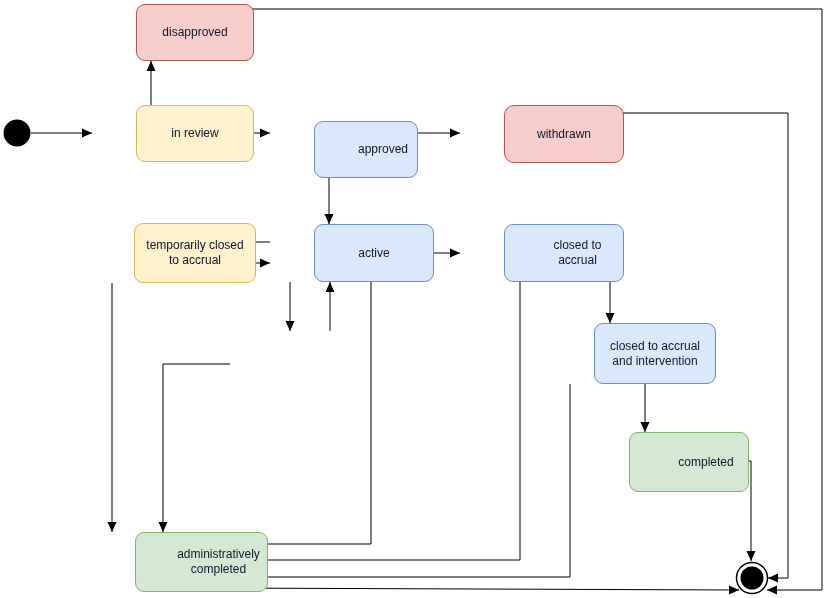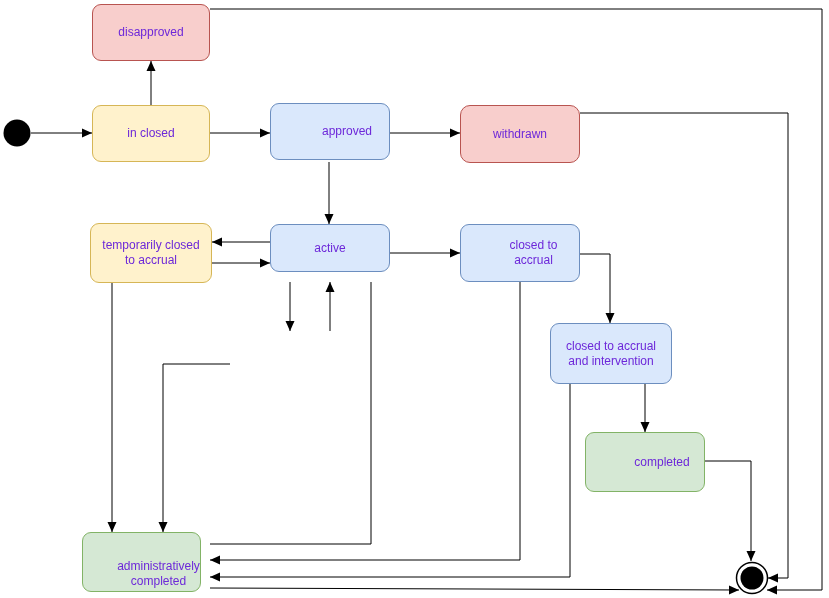--- a/index.html
+++ b/index.html
@@ -12,22 +12,23 @@
   }
   #edge-layer{position:absolute;left:0;top:0;width:829px;height:598px;}
   .edge{fill:none;stroke:#000000;stroke-width:1;}
   .node{
     position:absolute;
     box-sizing:border-box;
     border:1px solid #000;
     border-radius:9px;
     display:flex;align-items:center;justify-content:center;
     text-align:center;
-    font-size:12px;line-height:15px;color:#6d28d9;
+    font-size:12px;line-height:15px;color:#0f172a;
     padding:2px 6px;
+    margin-left:44px;
   }
   .yellow{background:#FFF2CC;border-color:#D6B656;}
   .blue{background:#DAE8FC;border-color:#6C8EBF;}
   .red{background:#F8CECC;border-color:#B85450;}
   .green{background:#D5E8D4;border-color:#82B366;padding-left:40px;}
 </style>
 </head>
 <body>
 
 <div id="canvas">
@@ -66,49 +67,49 @@
       <circle cx="752" cy="578" r="15.5" fill="#ffffff" stroke="#000000" stroke-width="1.5"></circle>
       <circle cx="752" cy="578" r="11.5" fill="#000000"></circle>
     </g>
   </svg>
 
   <div class="node red" style="left:92px;top:4px;width:118px;height:57px;">
     <span>disapproved</span>
   </div>
 
   <div class="node yellow" style="left:92px;top:105px;width:118px;height:57px;">
-    <span>in closed</span>
+    <span>in review</span>
   </div>
 
-  <div class="node blue" style="left:270px;top:103px;width:120px;height:57px;padding-left:40px;">
+  <div class="node blue" style="left:270px;top:121px;width:104px;height:57px;padding-left:40px;">
     <span>approved</span>
   </div>
 
   <div class="node red" style="left:460px;top:105px;width:120px;height:58px;border-radius:10px;">
     <span>withdrawn</span>
   </div>
 
   <div class="node yellow" style="left:90px;top:223px;width:122px;height:60px;">
     <span>temporarily closed to accrual</span>
   </div>
 
-  <div class="node blue" style="left:270px;top:224px;width:120px;height:48px;">
+  <div class="node blue" style="left:270px;top:224px;width:120px;height:58px;">
     <span>active</span>
   </div>
 
   <div class="node blue" style="left:460px;top:224px;width:120px;height:58px;padding-left:33px;">
     <span>closed to accrual</span>
   </div>
 
 
   <div class="node blue" style="left:550px;top:323px;width:122px;height:61px;align-items:center;">
     <span>closed to accrual and intervention</span>
   </div>
 
   <div class="node green" style="left:585px;top:432px;width:120px;height:60px;">
     <span>completed</span>
   </div>
 
-  <div class="node green" style="left:82px;top:532px;width:119px;height:60px;align-items:flex-end;">
+  <div class="node green" style="left:91px;top:532px;width:133px;height:60px;">
     <span>administratively completed</span>
   </div>
 
 </div>
 
 </body></html>

